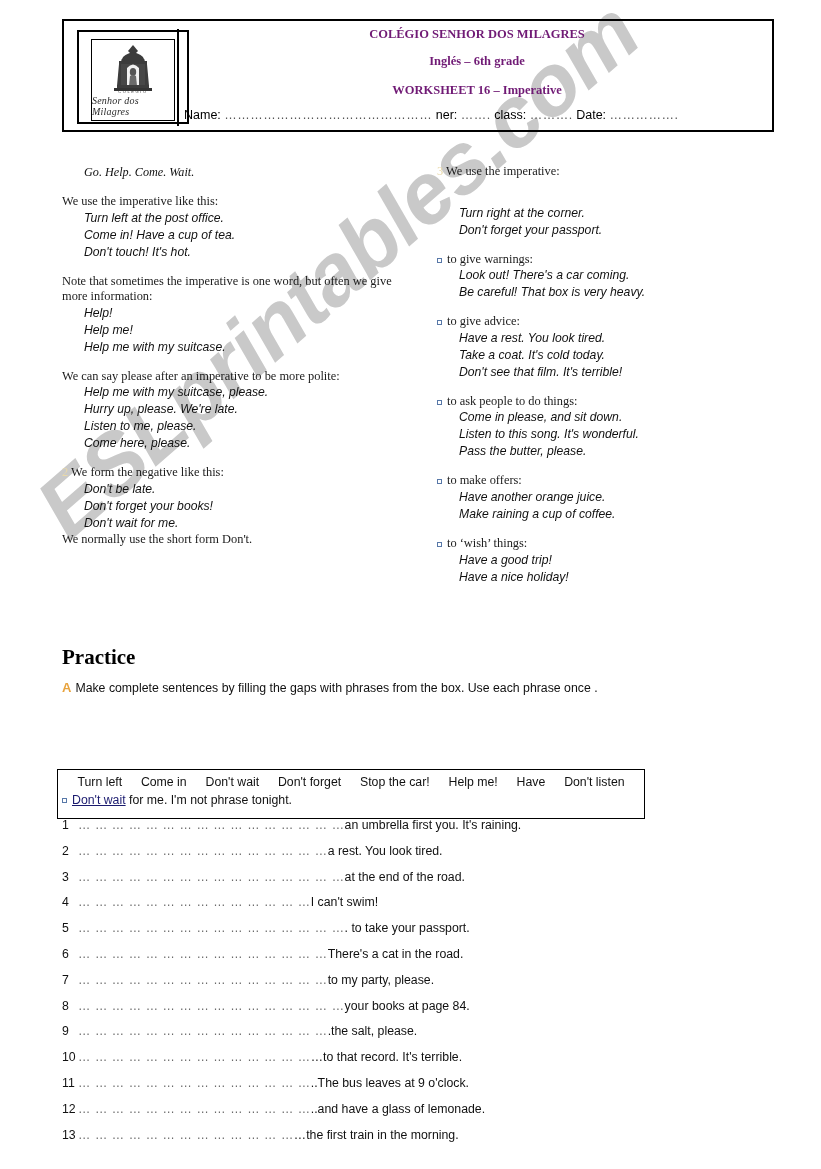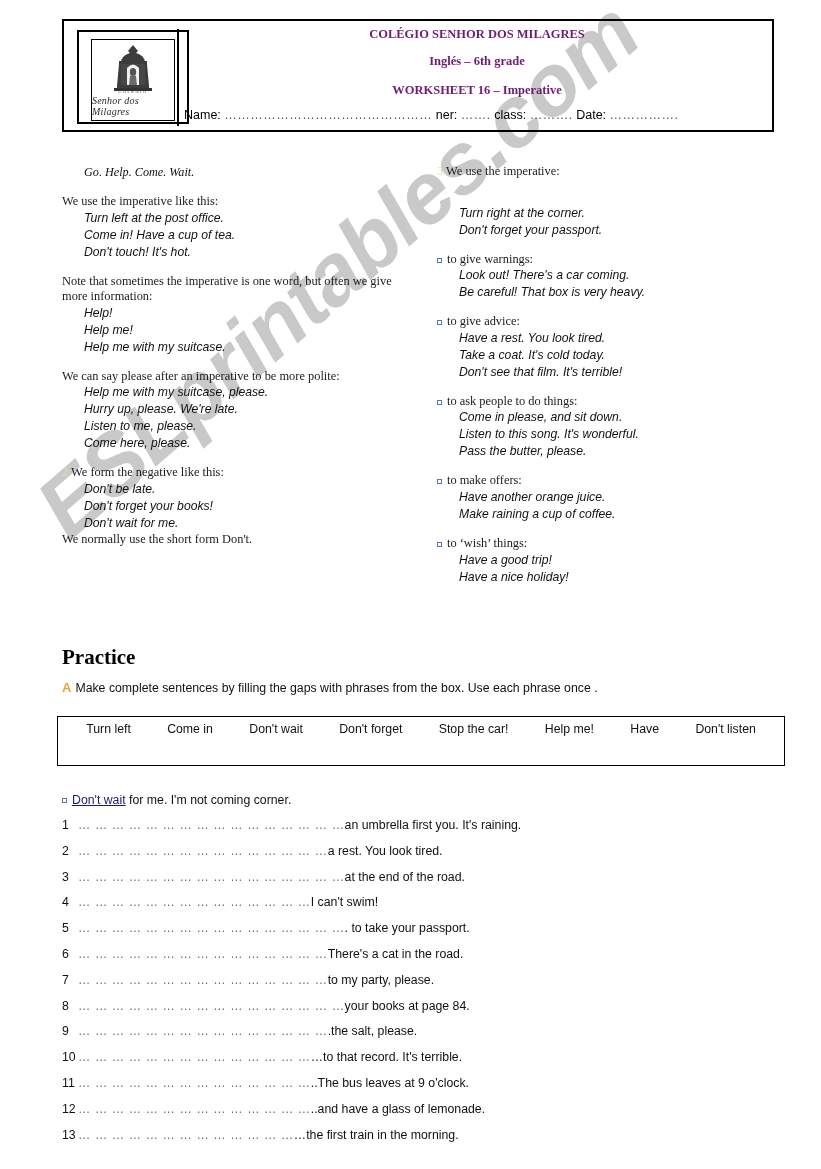--- a/index.html
+++ b/index.html
@@ -188,22 +188,22 @@
   .letter-a {
     color: #e8a33d;
     font-weight: bold;
     font-size: 13px;
     margin-right: 4px;
   }
 
   
   .phrase-box {
     position: absolute;
-    left: 57px; top: 716px;
-    width: 728px; height: 50px;
+    left: 57px; top: 769px;
+    width: 588px; height: 50px;
     border: 1.5px solid #000;
     background: transparent;
   }
   .phrase-row {
     display: flex;
     width: 100%;
     font-family: "Liberation Sans", sans-serif;
     font-size: 12.3px;
     color: #111;
   }
@@ -408,21 +408,21 @@
         <span>Don't forget</span>
         <span>Stop the car!</span>
         <span>Help me!</span>
         <span>Have</span>
         <span>Don't listen</span>
       </div>
   </div>
 
   <div class="example-line">
     <span class="sq"></span>
-    <span><span class="ex-answer">Don't wait</span><span> for me. I'm not coming corner.</span></span>
+    <span><span class="ex-answer">Don't wait</span><span> for me. I'm not phrase tonight.</span></span>
   </div>
 
   <div class="q-list" id="q-list">
       <div class="q-row">
         <span class="q-num">1</span>
         <span class="q-gap">… … … … … … … … … … … … … … … …</span>
         <span class="q-tail">an umbrella first you. It's raining.</span>
       </div>
       <div class="q-row">
         <span class="q-num">2</span>

